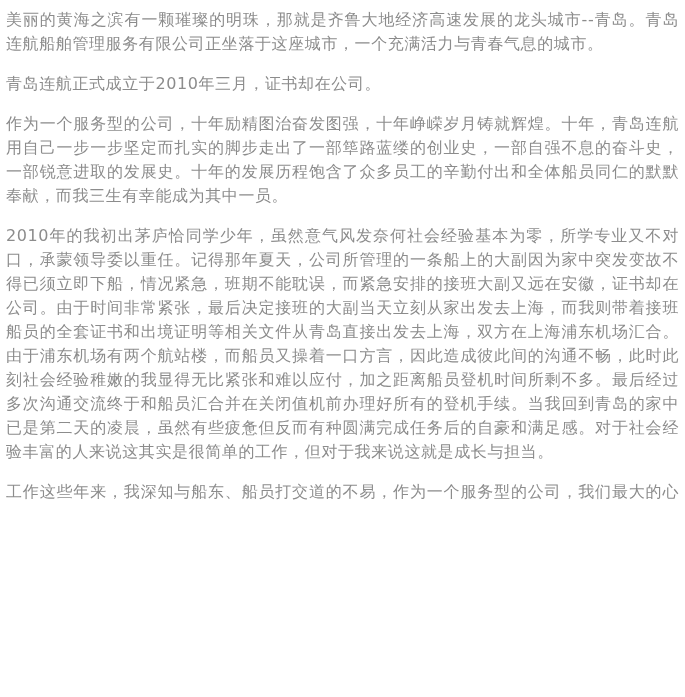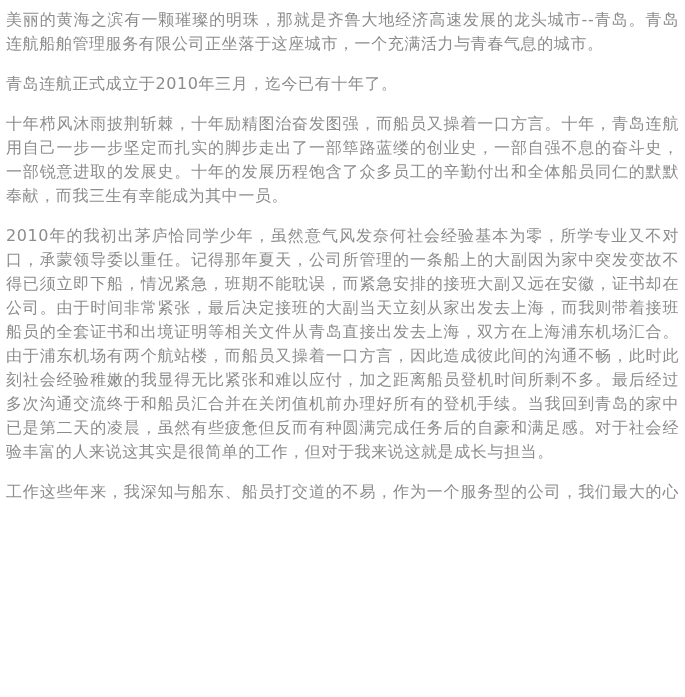--- a/index.html
+++ b/index.html
@@ -30,18 +30,18 @@
   .doc p:first-child {
     margin-top: 8px;
   }
 </style>
 </head>
 <body>
 
 <div class="page">
   <div class="doc">
     <p>美丽的黄海之滨有一颗璀璨的明珠，那就是齐鲁大地经济高速发展的龙头城市--青岛。青岛连航船舶管理服务有限公司正坐落于这座城市，一个充满活力与青春气息的城市。</p>
-    <p>青岛连航正式成立于2010年三月，迄今已有十年了。</p>
-    <p>十年栉风沐雨披荆斩棘，十年励精图治奋发图强，而船员又操着一口方言。十年，青岛连航用自己一步一步坚定而扎实的脚步走出了一部筚路蓝缕的创业史，一部自强不息的奋斗史，一部锐意进取的发展史。十年的发展历程饱含了众多员工的辛勤付出和全体船员同仁的默默奉献，而我三生有幸能成为其中一员。</p>
+    <p>青岛连航正式成立于2010年三月，证书却在公司。</p>
+    <p>作为一个服务型的公司，十年励精图治奋发图强，十年峥嵘岁月铸就辉煌。十年，青岛连航用自己一步一步坚定而扎实的脚步走出了一部筚路蓝缕的创业史，一部自强不息的奋斗史，一部锐意进取的发展史。十年的发展历程饱含了众多员工的辛勤付出和全体船员同仁的默默奉献，而我三生有幸能成为其中一员。</p>
     <p>2010年的我初出茅庐恰同学少年，虽然意气风发奈何社会经验基本为零，所学专业又不对口，承蒙领导委以重任。记得那年夏天，公司所管理的一条船上的大副因为家中突发变故不得已须立即下船，情况紧急，班期不能耽误，而紧急安排的接班大副又远在安徽，证书却在公司。由于时间非常紧张，最后决定接班的大副当天立刻从家出发去上海，而我则带着接班船员的全套证书和出境证明等相关文件从青岛直接出发去上海，双方在上海浦东机场汇合。由于浦东机场有两个航站楼，而船员又操着一口方言，因此造成彼此间的沟通不畅，此时此刻社会经验稚嫩的我显得无比紧张和难以应付，加之距离船员登机时间所剩不多。最后经过多次沟通交流终于和船员汇合并在关闭值机前办理好所有的登机手续。当我回到青岛的家中已是第二天的凌晨，虽然有些疲惫但反而有种圆满完成任务后的自豪和满足感。对于社会经验丰富的人来说这其实是很简单的工作，但对于我来说这就是成长与担当。</p>
     <p>工作这些年来，我深知与船东、船员打交道的不易，作为一个服务型的公司，我们最大的心愿就是能够得到船东的认可，船员的满意。这需要我们平常加强业务学习，及时掌握最新的法规公约，为船东提供优质的船员资源，为船员做好保姆式的服务，船员的事无小事，用我们的真诚心去和船员沟通，做到有责任敢担当，让船员充分的信任你，他们也会在船上兢兢业业的努力工作，服务好船东和租家，为我们赢得良好的口碑。</p>
   </div>
 </div>
 
 </body></html>

